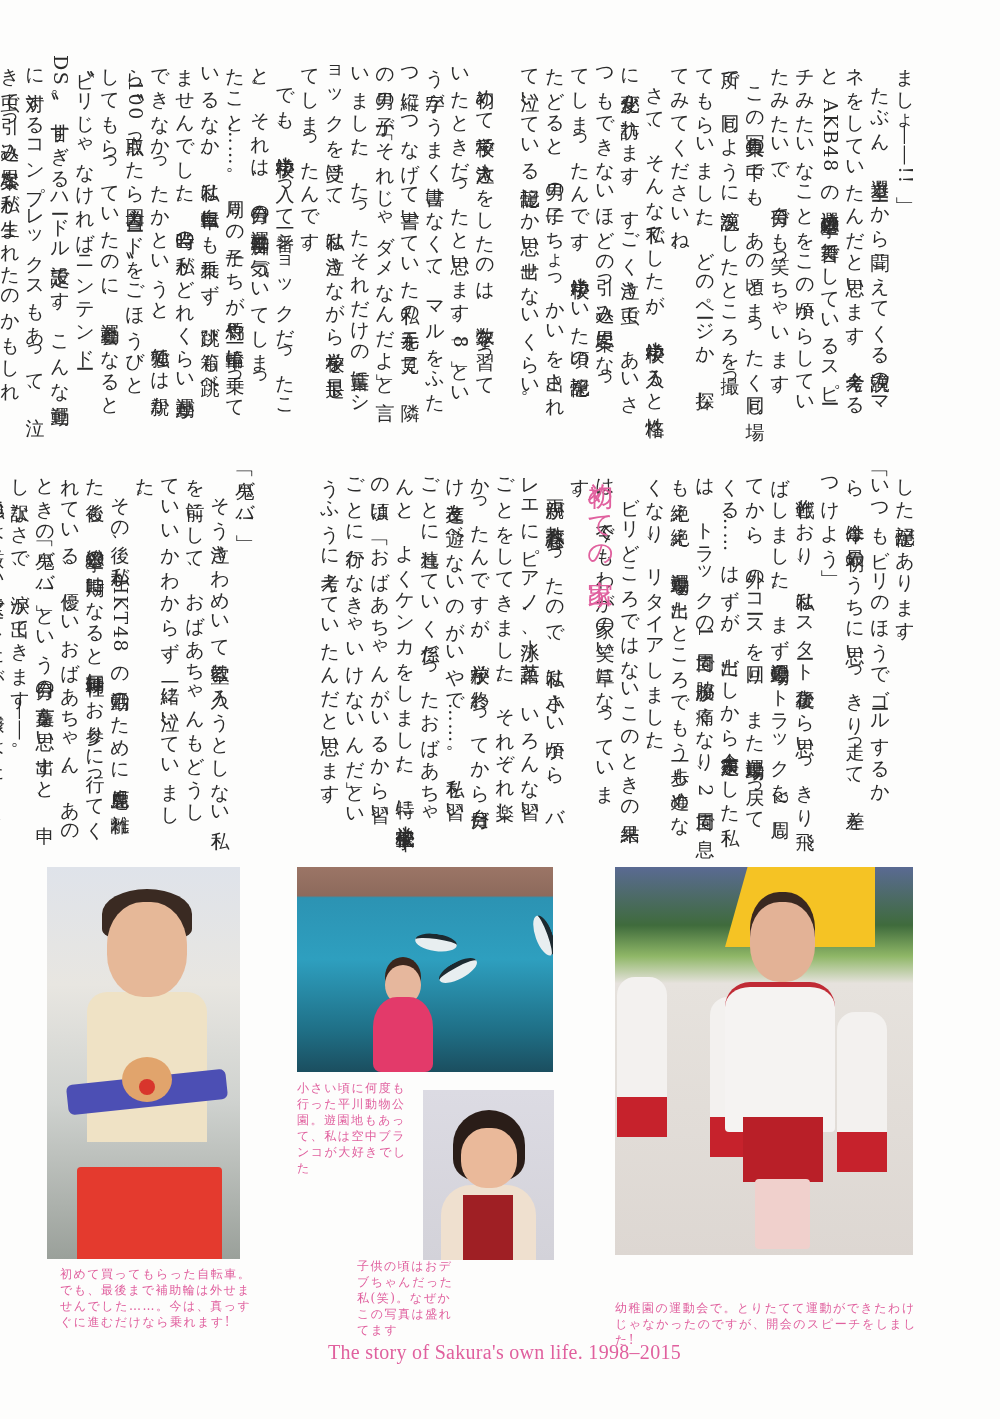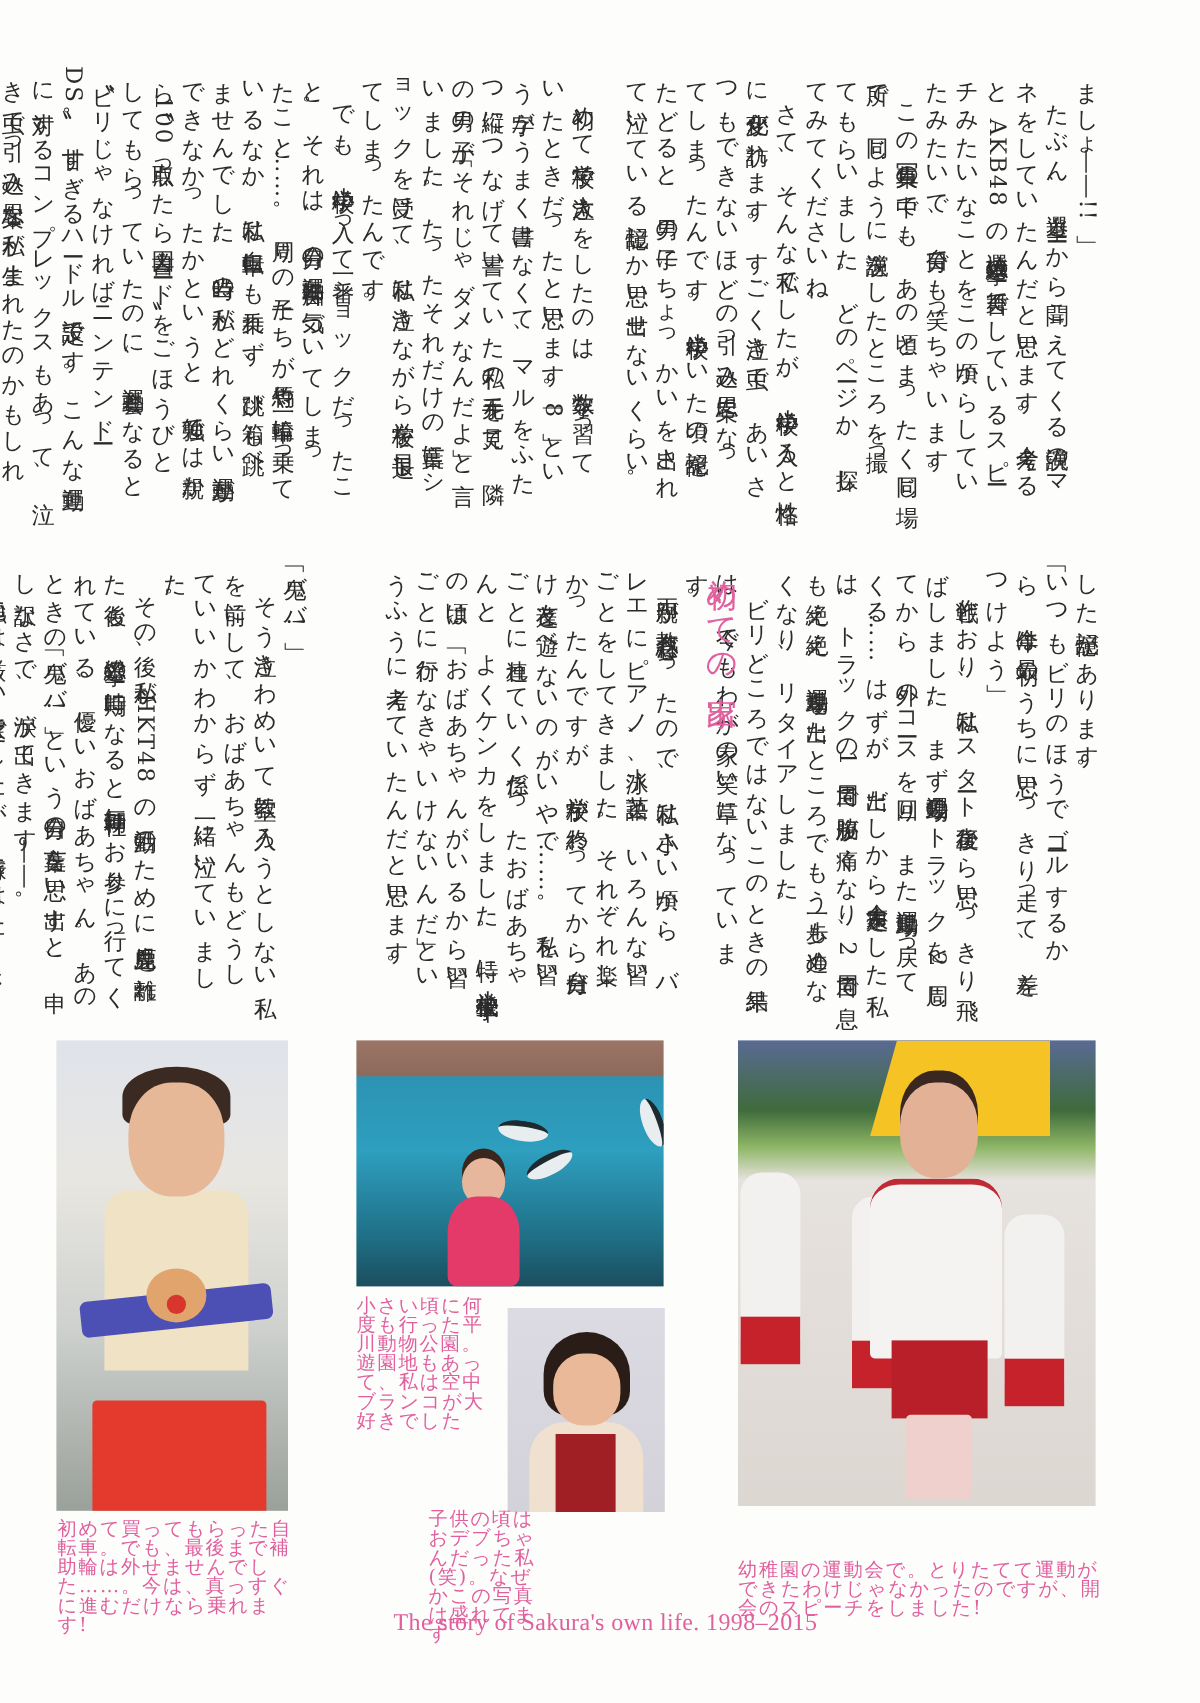--- a/index.html
+++ b/index.html
@@ -20,21 +20,21 @@
   .band p.gap { margin-left: 20px; }
   #band-top { right: 82px; top: 55px; height: 355px; width: 880px; }
   #band-bottom { right: 82px; top: 465px; height: 370px; width: 880px; }
   .heading {
     position: absolute; left: 584px; top: 462px;
     writing-mode: vertical-rl; font-size: 26px; letter-spacing: 2px;
     color: #e0609e; font-family: "DejaVu Sans", "Liberation Sans", sans-serif; font-weight: 300;
   }
   .photo { position: absolute; overflow: hidden; }
   .caption {
-    position: absolute; color: #e0609e; font-size: 16px; line-height: 16px; letter-spacing: 1.5px;
+    position: absolute; color: #e0609e; font-size: 12px; line-height: 16px; letter-spacing: 1.5px;
   }
   .footer {
     position: absolute; left: 328px; top: 1341px; font-size: 20px; color: #e0609e; letter-spacing: 0.3px;
     font-family: "Liberation Serif", "DejaVu Serif", serif;
   }
   
   #photo-bike { left: 47px; top: 867px; width: 193px; height: 392px;
     background: linear-gradient(180deg,#dfe3ea 0%,#e8e6e1 30%,#cfd2cf 60%,#9aa09a 100%); }
   #photo-bike .face { position:absolute; left:60px; top:35px; width:80px; height:95px; border-radius:45%; background:#e6b898; }
   #photo-bike .hair { position:absolute; left:55px; top:22px; width:90px; height:50px; border-radius:50% 50% 20% 20%; background:#3a2a22; }
@@ -95,21 +95,21 @@
 
 <div id="photo-bike" class="photo">
   <div class="shirt"></div>
     <div class="hair"></div>
     <div class="face"></div>
   <div class="bar"></div>
     <div class="anpan"></div>
     <div class="nose"></div>
   <div class="basket"></div>
 </div>
-<div class="caption" style="left:48px;top:1266px;width:200px;">初めて買ってもらった自転車。でも、最後まで補助輪は外せませんでした……。今は、真っすぐに進むだけなら乗れます!</div>
+<div class="caption" style="left:60px;top:1266px;width:200px;">初めて買ってもらった自転車。でも、最後まで補助輪は外せませんでした……。今は、真っすぐに進むだけなら乗れます!</div>
 
 <div id="photo-aqua" class="photo">
   <div class="penguin" style="left:118px;top:67px;transform:rotate(8deg)"></div>
   <div class="penguin" style="left:140px;top:95px;transform:rotate(-28deg)"></div>
   <div class="penguin" style="left:226px;top:60px;transform:rotate(70deg)"></div>
   <div class="head"></div>
     <div class="girl"></div>
 </div>
 <div class="caption" style="left:297px;top:1080px;width:120px;">小さい頃に何度も行った平川動物公園。遊園地もあって、私は空中ブランコが大好きでした</div>
 

